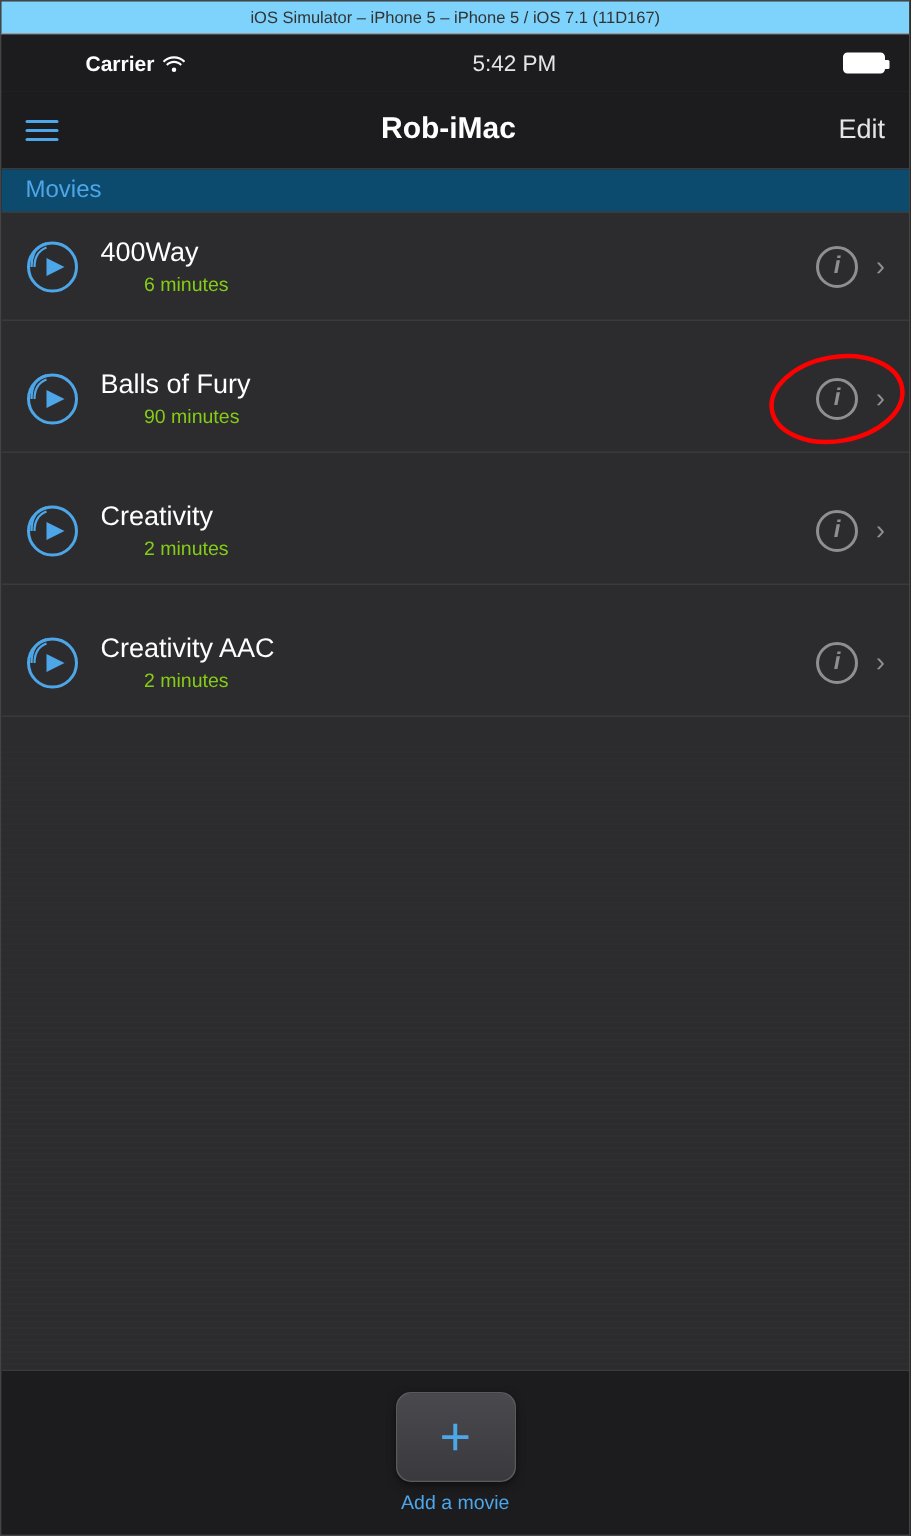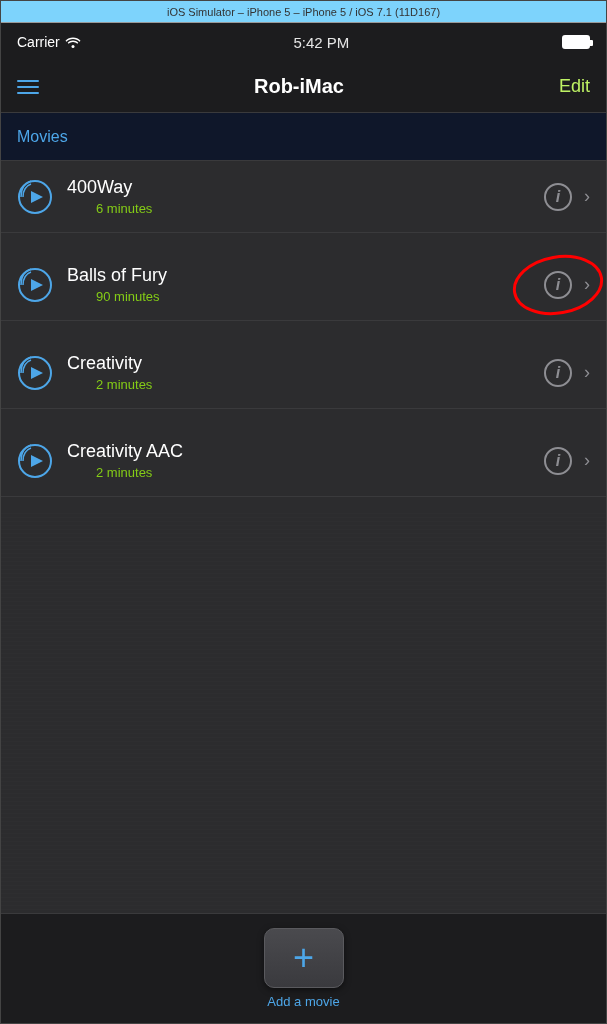--- a/index.html
+++ b/index.html
@@ -56,24 +56,25 @@
       display: flex;
       align-items: center;
       justify-content: space-between;
       padding: 0 16px;
       flex-shrink: 0;
     }
 
     .status-carrier {
       font-size: 14px;
       color: #fff;
-      font-weight: 400;
+      font-weight: 700;
       display: flex;
       align-items: center;
       gap: 5px;
+      margin-left: 40px;
     }
 
     .status-time {
       font-size: 15px;
       color: #e5e5e5;
       font-weight: 400;
     }
 
     .status-battery {
       width: 28px;
@@ -124,30 +125,30 @@
     }
 
     .nav-title {
       font-size: 20px;
       color: #fff;
       font-weight: 700;
     }
 
     .nav-edit-btn {
       font-size: 18px;
-      color: #bef264;
+      color: #e5e5e5;
       cursor: pointer;
       font-weight: 400;
     }
 
     
     .section-header {
       width: 100%;
-      height: 48px;
-      background: #0f172a;
+      height: 29px;
+      background: #0c4a6e;
       display: flex;
       align-items: center;
       padding: 0 16px;
       border-bottom: 1px solid #3a3a3c;
       flex-shrink: 0;
     }
 
     .section-header-text {
       font-size: 16px;
       color: #4da6e8;

